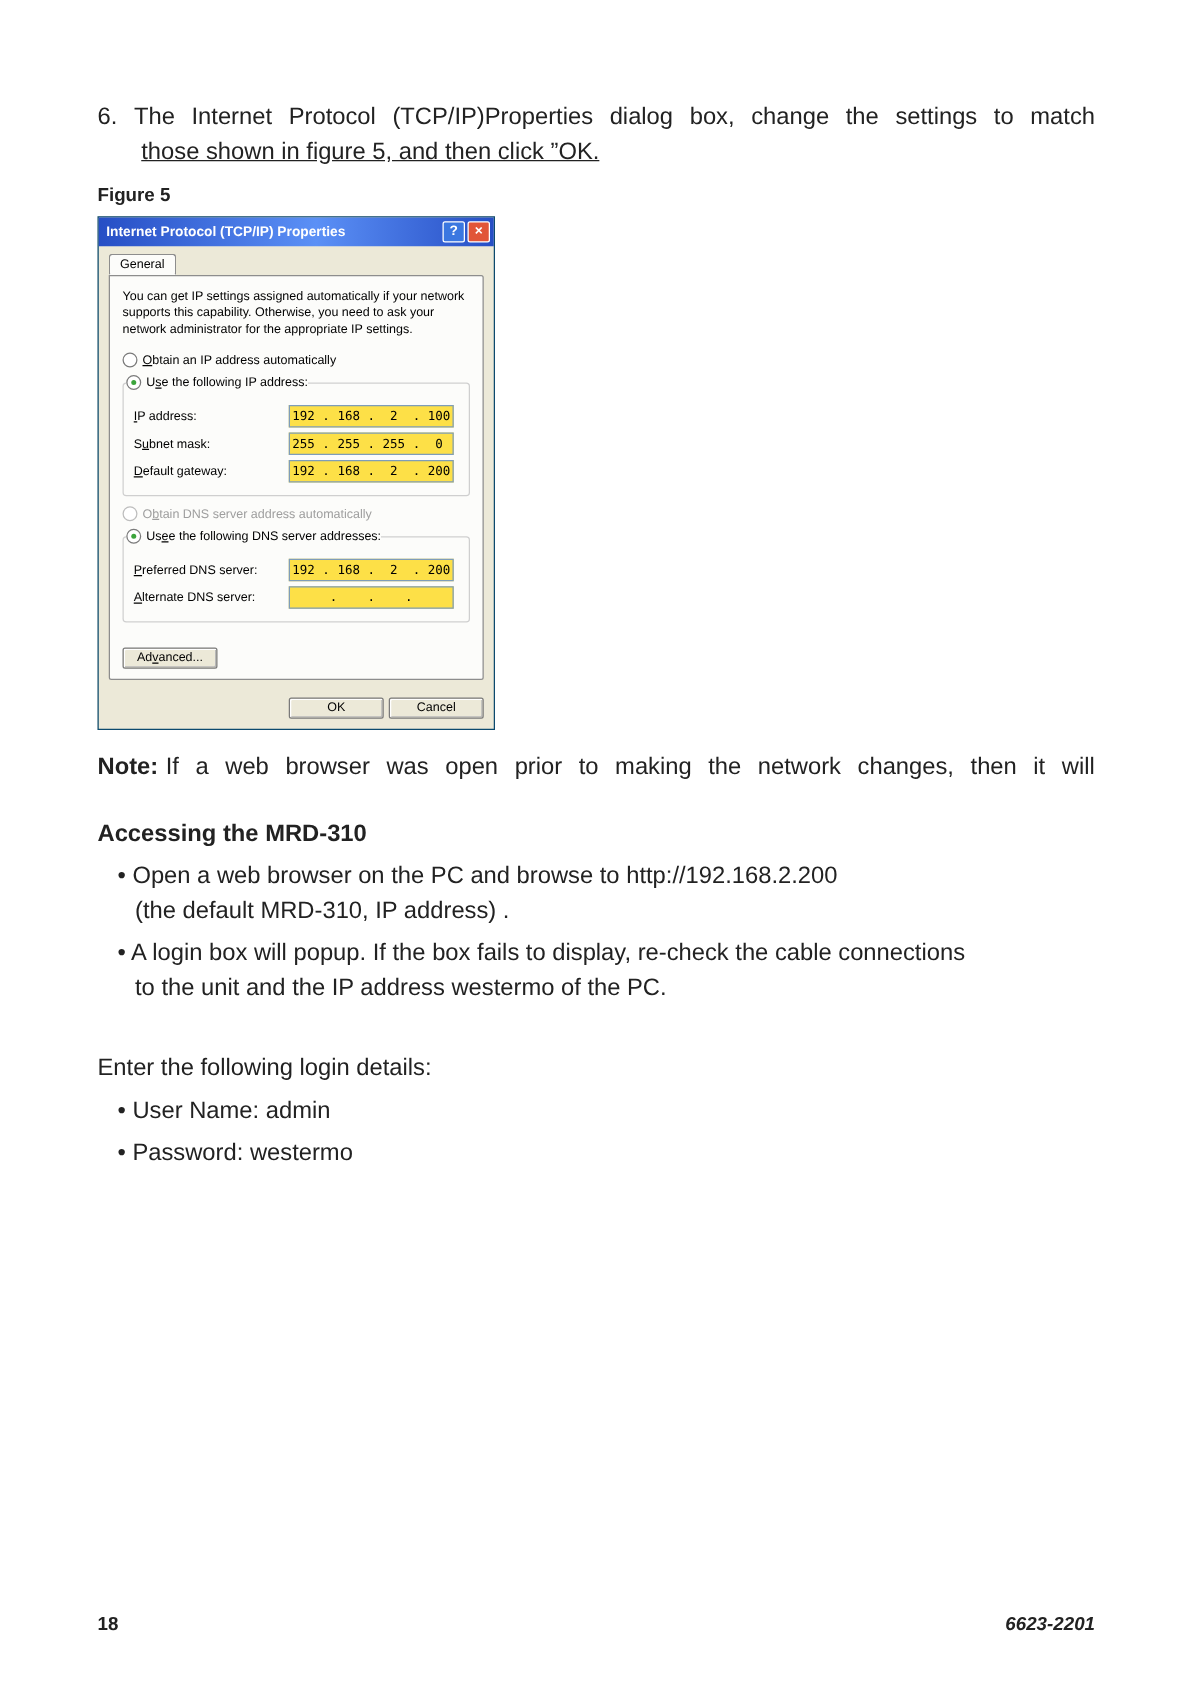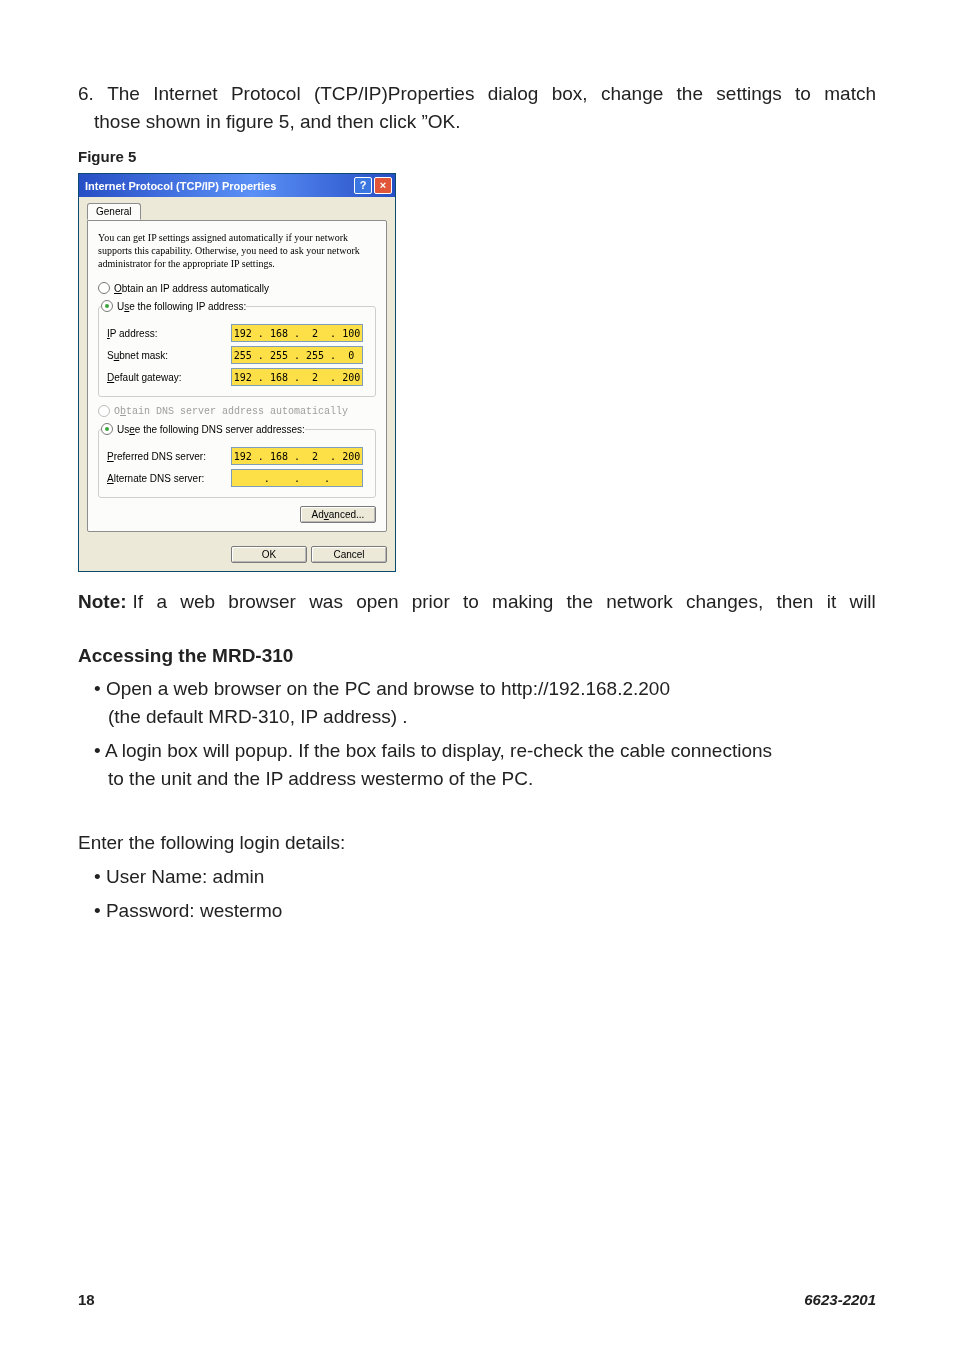--- a/index.html
+++ b/index.html
@@ -5,21 +5,21 @@
   html,body{margin:0;padding:0;background:#fff;}
   body{
     width:954px;height:1354px;
     font-family:"Gill Sans","Gill Sans MT","Segoe UI",Arial,sans-serif;
     color:#222;
     position:relative;
     box-sizing:border-box;
     padding:80px 78px 0 78px;
   }
   .step6{font-size:19px;line-height:28px;margin:0;text-align:justify;}
-  .step6 .indent{display:block;margin-left:16px;}
+  .step6 .indent{display:block;margin-left:35px;text-decoration:underline;}
   .fig-label{font-weight:bold;font-size:15px;margin:12px 0 8px 0;}
   
   .dialog{
     width:316px;
     font-family:"Tahoma",Arial,sans-serif;
     font-size:10px;
     color:#000;
     border:1px solid #0c4a6e;
     background:#ece9d8;
   }
@@ -41,24 +41,24 @@
   .tab{
     position:absolute;left:0;top:0;
     border:1px solid #8d8d8d;border-bottom:1px solid #fcfcfa;
     border-radius:3px 3px 0 0;background:#fcfcfa;
     padding:2px 8px;font-size:10px;
   }
   .tabpane{
     border:1px solid #8d8d8d;border-radius:0 2px 2px 2px;background:#fcfcfa;
     padding:10px 10px 8px 10px;
   }
-  .info{font-size:10px;line-height:13px;margin:0 0 12px 0;font-family:Liberation Serif, serif;}
+  .info{font-size:10px;line-height:13px;margin:0 0 12px 0;}
   .radio-row{display:flex;align-items:center;gap:4px;font-size:10px;margin:2px 0;}
   .radio-row .u{text-decoration:underline;}
-  .radio-row.disabled{color:#9e9e9e;font-family:Liberation Mono, monospace;}
+  .radio-row.disabled{color:#9e9e9e;}
   .radio{
     width:10px;height:10px;border:1px solid #7a7a7a;border-radius:50%;
     background:#fff;display:inline-flex;align-items:center;justify-content:center;
   }
   .radio .dot{width:4px;height:4px;border-radius:50%;background:#3ba43b;}
   .radio.disabled{border-color:#bdbdbd;}
   fieldset.grp{
     border:1px solid #cfcfcf;border-radius:3px;margin:4px 0 8px 0;
     padding:6px 8px 6px 8px;
   }
@@ -72,21 +72,21 @@
     font-family:"Tahoma",monospace;font-size:10px;letter-spacing:0;
   }
   .ipbox span{white-space:pre;}
   .dlg-actions{display:flex;justify-content:flex-end;gap:4px;margin-top:14px;}
   .btn{
     min-width:58px;text-align:center;border:1px solid #7a7a7a;border-radius:2px;
     background:#ece9d8;padding:2px 8px;font-size:10px;
     box-shadow:inset 1px 1px 0 #fff, inset -1px -1px 0 #b8b8b8;
   }
   .btn .u{text-decoration:underline;}
-  .adv-row{display:flex;justify-content:flex-end;margin-top:8px;}
+  .adv-row{display:flex;margin-top:20px;}
   
   .note{font-size:19px;line-height:27px;margin:16px 0 0 0;display:flex;text-align:justify;}
   .note .lead{font-weight:bold;padding-right:6px;white-space:nowrap;}
   .h2{font-weight:bold;font-size:19px;margin:30px 0 8px 0;}
   ul.bul{list-style:none;padding:0;margin:0;}
   ul.bul>li{
     font-size:19px;line-height:28px;margin:0 0 6px 0;
     text-indent:-14px;padding-left:30px;
   }
   ul.bul>li::before{content:"•  ";}

